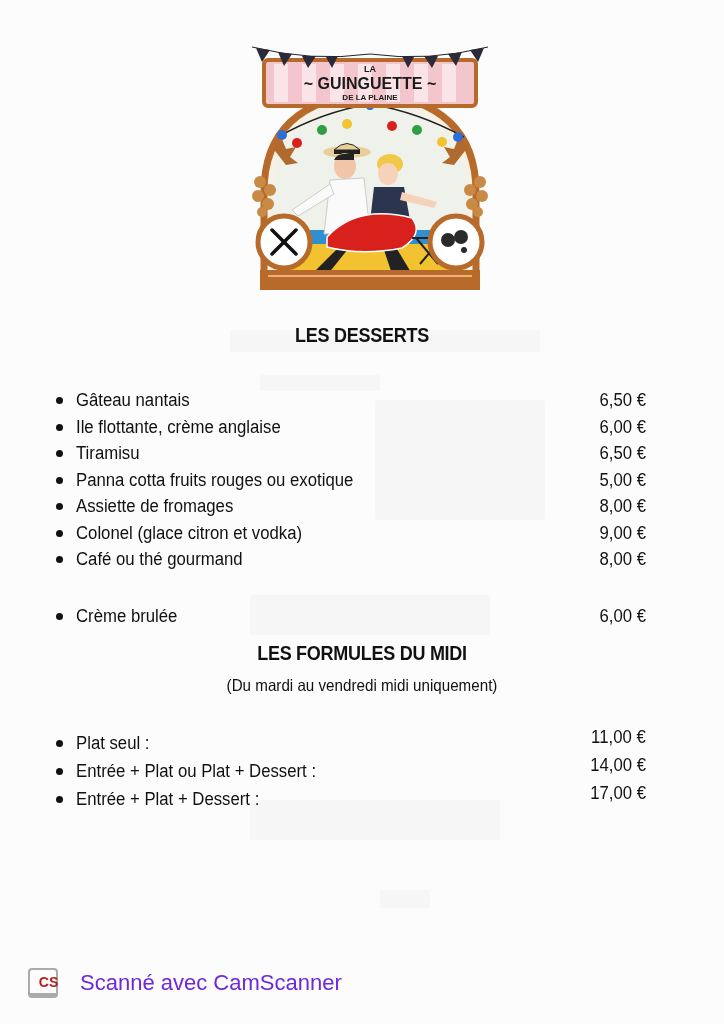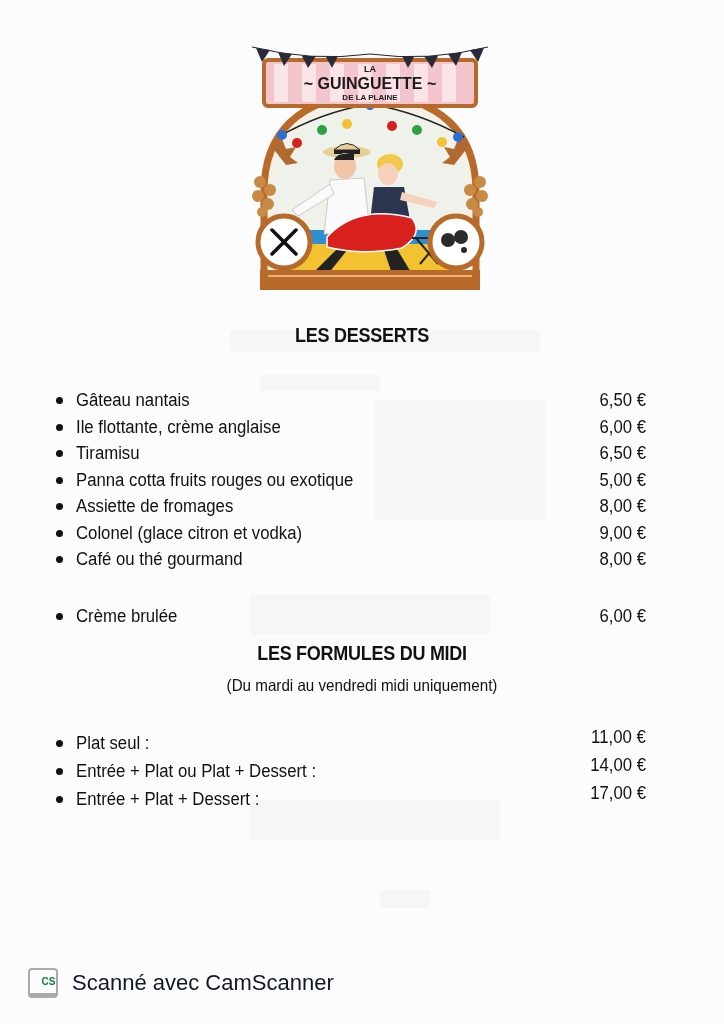--- a/index.html
+++ b/index.html
@@ -40,27 +40,27 @@
     }
     .ghost {
       position: absolute; background: rgba(0,0,0,0.025); border-radius: 2px;
     }
     .watermark {
       position: absolute; left: 28px; top: 966px; height: 34px;
       display: flex; align-items: center;
     }
     .cs-badge {
       width: 30px; height: 30px; border: 2px solid #aaa; border-radius: 4px;
-      box-sizing: border-box; color: #15803d; font-weight: bold; font-size: 10px;
+      box-sizing: border-box; color: #b91c1c; font-weight: bold; font-size: 14px;
       display: flex; align-items: center; justify-content: center;
       border-bottom-width: 5px;
       padding-left: 11px;
     }
     .watermark-text {
-      margin-left: 14px; color: #0f172a; font-size: 22px;
+      margin-left: 22px; color: #6d28d9; font-size: 22px;
       font-family: "Liberation Sans", sans-serif;
     }
   </style>
 </head>
 <body>
 
 <div class="page">
 
   <div class="ghost" style="left:230px;top:330px;width:310px;height:22px;"></div>
   <div class="ghost" style="left:260px;top:375px;width:120px;height:16px;"></div>

